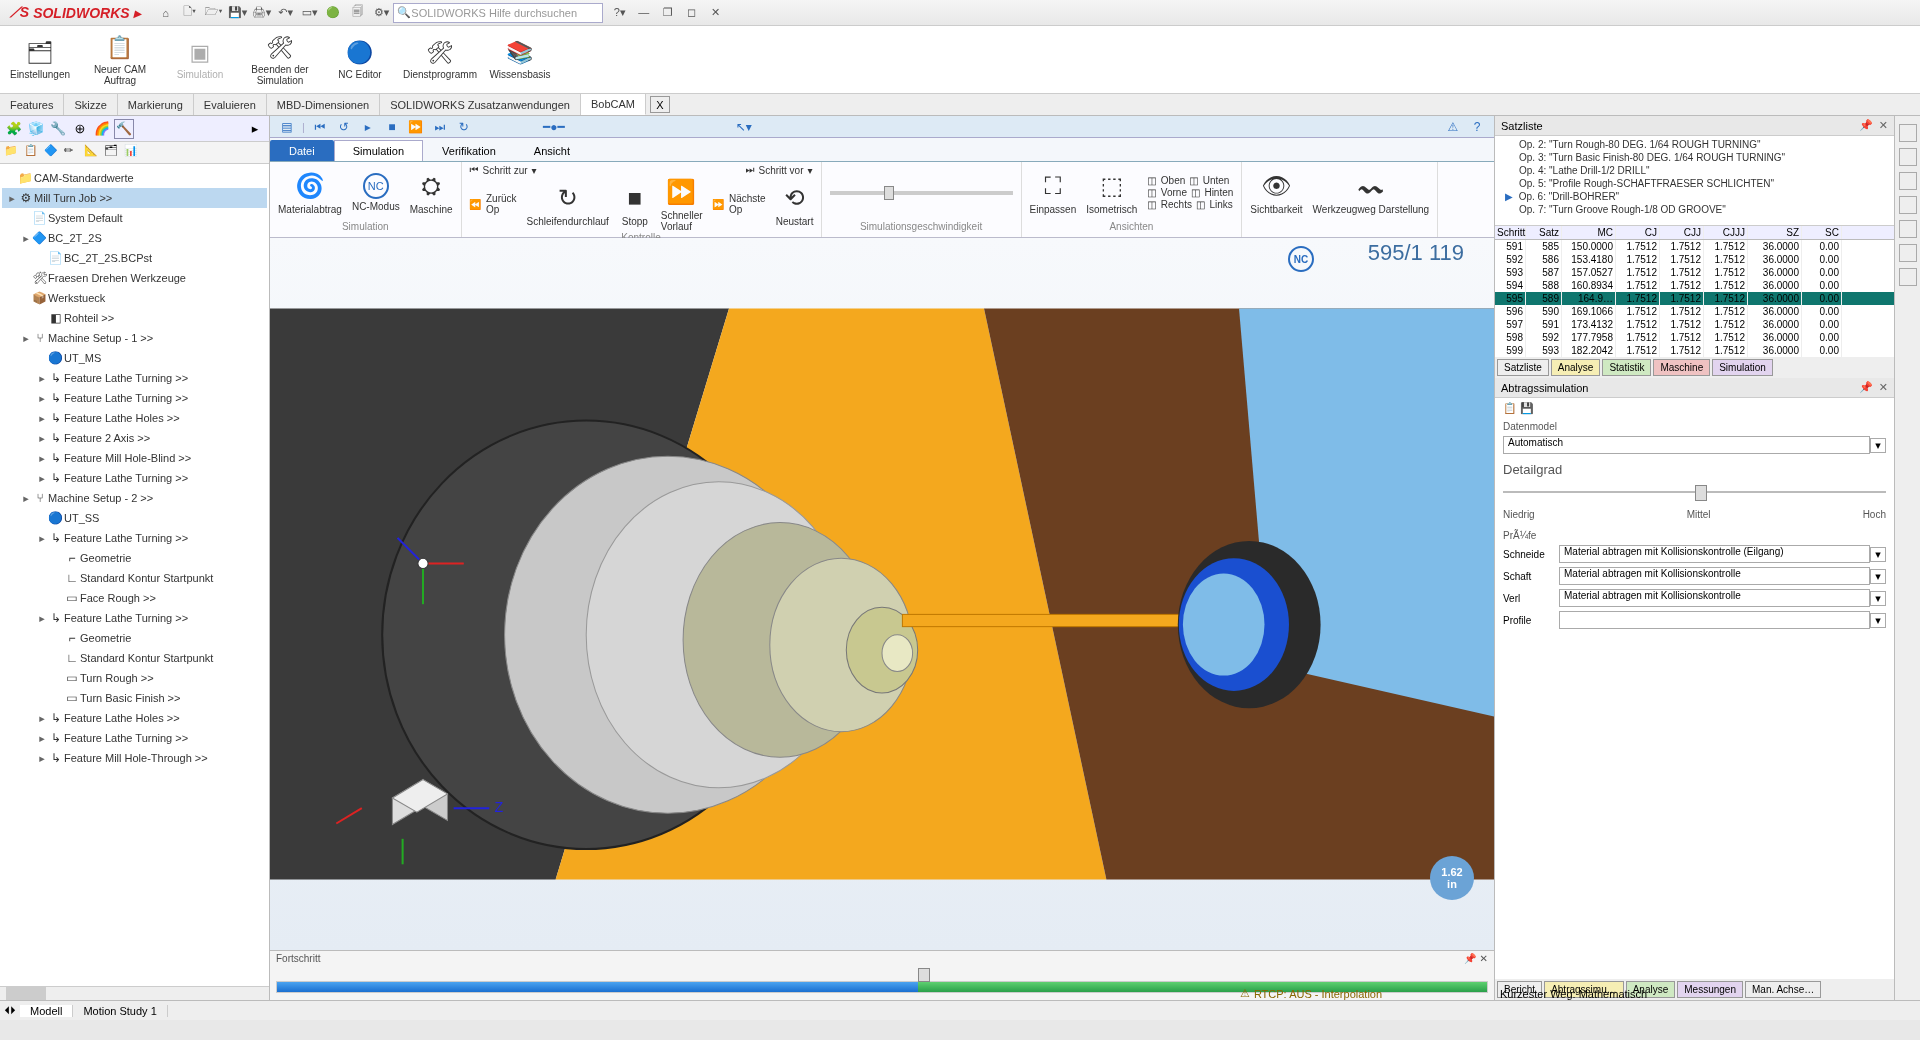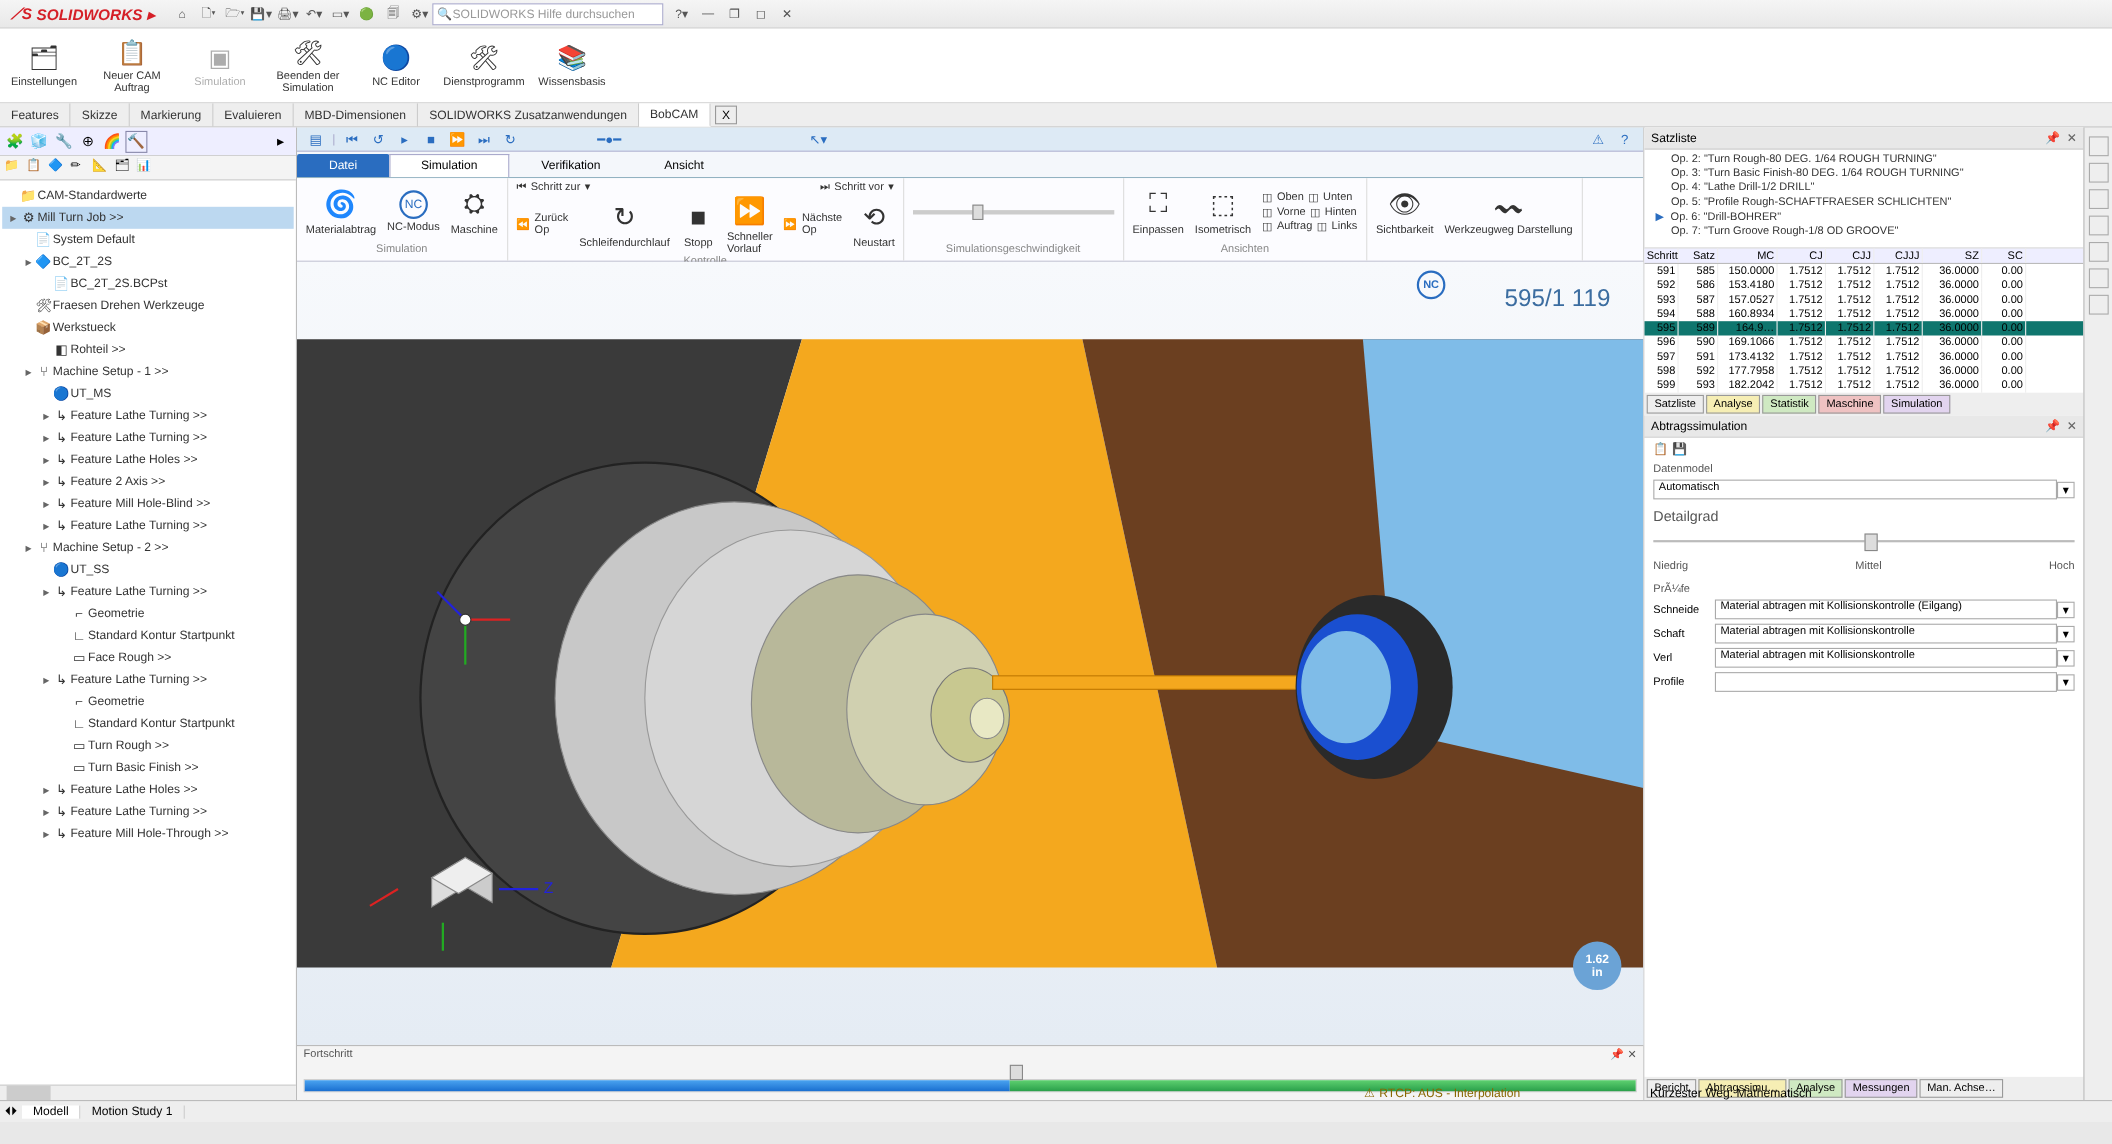--- a/index.html
+++ b/index.html
@@ -44,34 +44,34 @@
 .ind3 { padding-left: 50px; }
 
 .fp-scroll { height: 14px; background: #eee; border-top: 1px solid #ccc; display: flex; }
 .fp-scroll .thumb { width: 40px; background: #ccc; margin-left: 6px; }
 
 
 .center { flex: 1; display: flex; flex-direction: column; background: #fff; }
 .sim-toolbar { height: 22px; background: #ddeaf5; display: flex; align-items: center; padding: 0 8px; gap: 6px; border-bottom: 1px solid #aac; }
 .sim-toolbar .sbtn { width: 18px; height: 18px; display: flex; justify-content: center; align-items: center; color: #2a6dc0; font-size: 12px; }
 .sim-tabs { height: 24px; background: #f4f7fb; display: flex; align-items: flex-end; border-bottom: 1px solid #8ab; }
-.sim-tab { padding: 4px 28px; font-size: 11px; border: 1px solid transparent; border-bottom: none; }
+.sim-tab { padding: 4px 18px; font-size: 11px; border: 1px solid transparent; border-bottom: none; }
 .sim-tab.file { background: #2a6dc0; color: #fff; border-radius: 2px 2px 0 0; }
 .sim-tab.active { background: #fff; border-color: #aac; }
 .ribbon2 { height: 76px; background: #fcfcff; border-bottom: 1px solid #bbc; display: flex; }
 .rgroup { display: flex; flex-direction: column; border-right: 1px solid #ddd; padding: 2px 8px; }
 .rgroup .row { flex: 1; display: flex; align-items: center; gap: 10px; }
 .rgroup .label { height: 14px; font-size: 10px; color: #888; text-align: center; }
 .lbtn { display: flex; flex-direction: column; align-items: center; font-size: 10px; color: #333; gap: 2px; }
 .lbtn .ic { width: 32px; height: 32px; display: flex; align-items: center; justify-content: center; font-size: 24px; }
 .sbtn2 { display: flex; align-items: center; gap: 4px; font-size: 10px; color: #333; }
 
 .viewport { flex: 1; position: relative; background: linear-gradient(#f7f9fc, #e5ecf4); overflow: hidden; }
 .nc-badge { position: absolute; top: 8px; right: 180px; width: 26px; height: 26px; border: 2px solid #2a6dc0; border-radius: 50%; display: flex; align-items: center; justify-content: center; color: #2a6dc0; font-size: 10px; font-weight: bold; }
-.nc-text { position: absolute; top: 20px; right: 30px; font-size: 22px; color: #3c6da0; }
+.nc-text { position: absolute; top: 2px; right: 30px; font-size: 22px; color: #3c6da0; }
 .dim-bubble { position: absolute; bottom: 50px; right: 20px; width: 44px; height: 44px; background: #6ba3d6; border-radius: 50%; display: flex; flex-direction: column; align-items: center; justify-content: center; color: #fff; font-size: 11px; font-weight: bold; }
 
 .progress-panel { height: 50px; background: #f4f4f4; border-top: 1px solid #bbb; padding: 2px 6px; }
 .progress-panel .hdr { display: flex; justify-content: space-between; font-size: 10px; color: #555; height: 14px; }
 .progress-bar { height: 12px; background: #fff; border: 1px solid #ccc; margin-top: 14px; position: relative; }
 .progress-fill { position: absolute; left: 0; top: 0; bottom: 0; background: linear-gradient(#4aa3f0,#1a6fd0); }
 .progress-fill2 { position: absolute; top: 0; bottom: 0; background: linear-gradient(#5ed070,#2aa04a); }
 .progress-handle { position: absolute; top: -14px; width: 12px; height: 14px; background: #ddd; border: 1px solid #888; }
 
 
@@ -457,21 +457,21 @@
                 <span class="ic">⛶</span>
                 <span>Einpassen</span>
               </div>
           <div class="lbtn">
                 <span class="ic">⬚</span>
                 <span>Isometrisch</span>
               </div>
           <div style="display:flex;flex-direction:column;gap:1px;font-size:10px">
             <div class="sbtn2">◫ <span>Oben</span> ◫ <span>Unten</span></div>
             <div class="sbtn2">◫ <span>Vorne</span> ◫ <span>Hinten</span></div>
-            <div class="sbtn2">◫ <span>Auftrag</span> ◫ <span>Links</span></div>
+            <div class="sbtn2">◫ <span>Rechts</span> ◫ <span>Links</span></div>
           </div>
         </div>
         <div class="label">Ansichten</div>
       </div>
       <div class="rgroup">
         <div class="row">
           <div class="lbtn">
                 <span class="ic">👁</span>
                 <span>Sichtbarkeit</span>
               </div>

